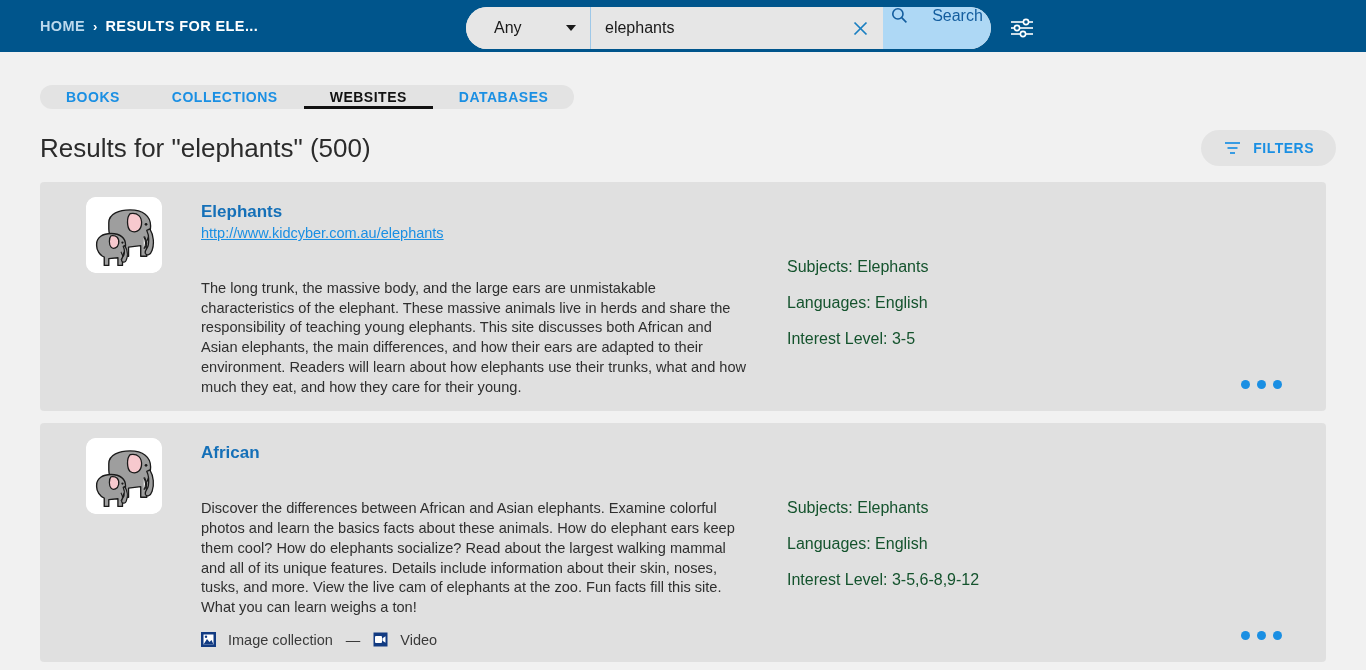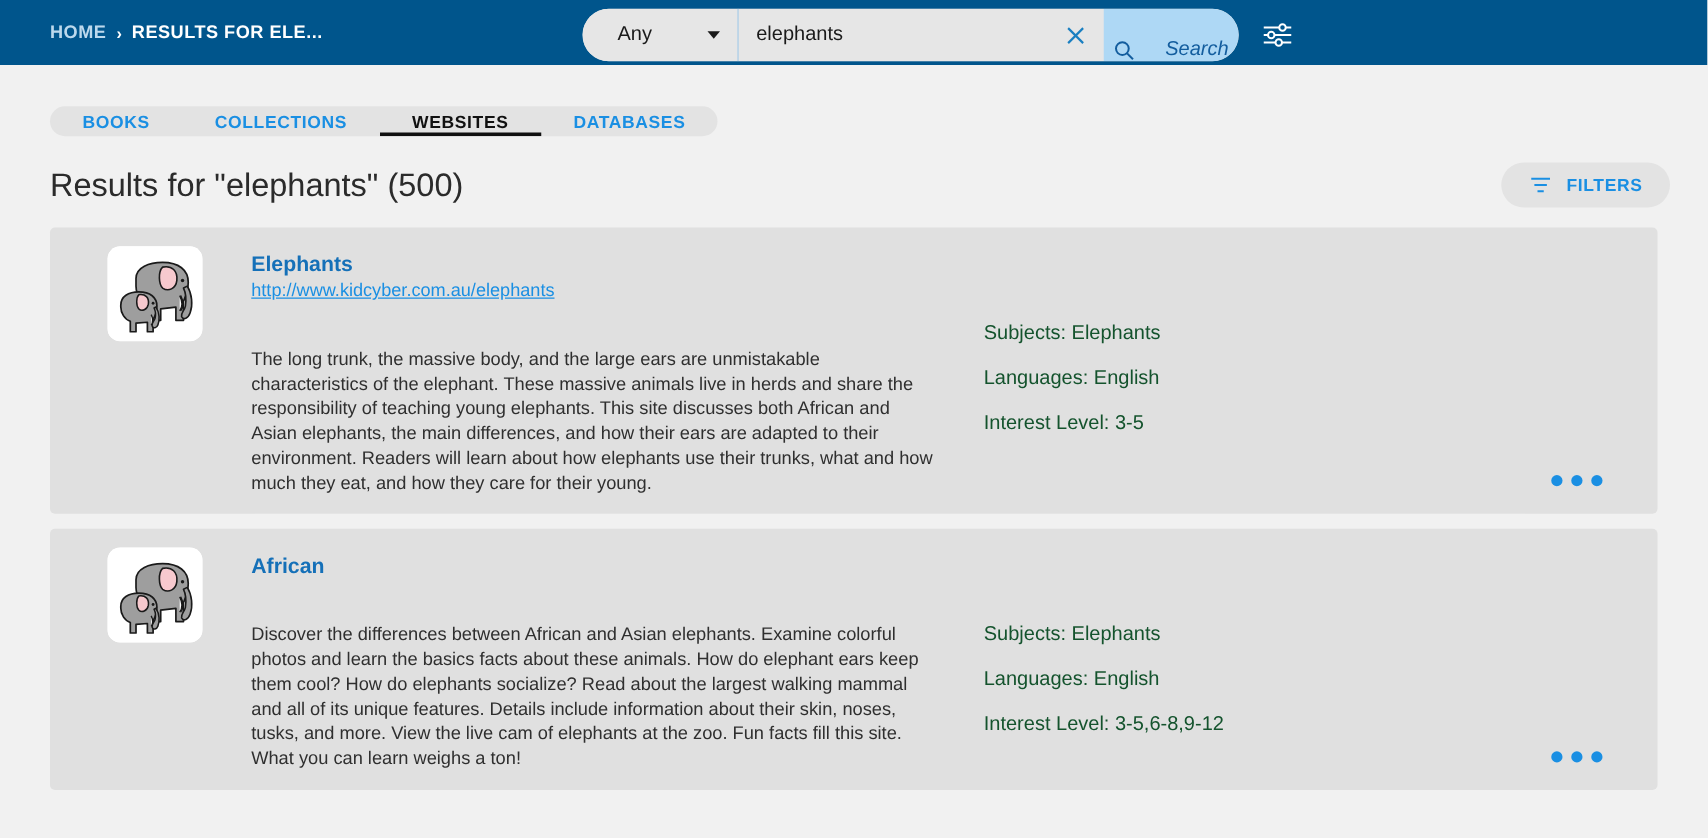--- a/index.html
+++ b/index.html
@@ -98,26 +98,25 @@
     display: flex; align-items: center; justify-content: center;
     cursor: pointer;
     background: transparent; border: none;
   }
   .search-btn {
     width: 108px;
     height: 42px;
     background: #aed8f5;
     border: none;
     display: flex;
-    align-items: flex-end;
+    align-items: flex-start;
     justify-content: center;
     gap: 24px;
     cursor: pointer;
     border-radius: 0 21px 21px 0;
-    font-style: italic;
   }
   .search-btn-label {
     color: #135d9e;
     font-size: 16px;
   }
   .tune-btn {
     position: absolute;
     left: 1006px;
     top: 12px;
     width: 32px; height: 32px;
@@ -437,20 +436,40 @@
         <path d="M51 64 C55 70 55 78 53 83 C52 86 48 87 47 84 C46 81 49 79 50 76 C51 72 50 67 49 65 Z" fill="#9e9e9e" stroke="#1a1a1a" stroke-width="1.6" stroke-linejoin="round"></path>
         <path d="M46 72 C48 76 48 80 46 83" fill="#ffffff" stroke="#1a1a1a" stroke-width="1.4"></path>
         <circle cx="48" cy="60" r="1.5" fill="#1a1a1a"></circle>
       </svg>
     </div>
 
     <div class="card-main">
       <a class="result-title">African</a>
       <div class="result-desc">Discover the differences between African and Asian elephants. Examine colorful photos and learn the basics facts about these animals. How do elephant ears keep them cool? How do elephants socialize? Read about the largest walking mammal and all of its unique features. Details include information about their skin, noses, tusks, and more. View the live cam of elephants at the zoo. Fun facts fill this site. What you can learn weighs a ton!</div>
 
+      <div class="media-row">
+        <span class="media-item">
+          <svg width="15" height="15" viewBox="0 0 15 15">
+            <rect x="0.5" y="0.5" width="14" height="14" fill="#123b82" stroke="#123b82"></rect>
+            <rect x="2.5" y="2.5" width="10" height="10" fill="#ffffff"></rect>
+            <path d="M2.5 12.5 L6 7 L8.5 10 L10.5 8 L12.5 12.5 Z" fill="#123b82"></path>
+            <circle cx="5" cy="4.8" r="1.2" fill="#123b82"></circle>
+          </svg>
+          <span>Image collection</span>
+        </span>
+        <span class="media-dash">—</span>
+        <span class="media-item">
+          <svg width="15" height="15" viewBox="0 0 15 15">
+            <rect x="0.5" y="0.5" width="14" height="14" fill="#123b82"></rect>
+            <rect x="2" y="4" width="7" height="7" rx="1" fill="#ffffff"></rect>
+            <path d="M9.5 6.2 L12.5 4.2 L12.5 10.8 L9.5 8.8 Z" fill="#ffffff"></path>
+          </svg>
+          <span>Video</span>
+        </span>
+      </div>
     </div>
 
     <div class="card-meta">
       <div class="meta-line">Subjects: Elephants</div>
       <div class="meta-line">Languages: English</div>
       <div class="meta-line">Interest Level: 3-5,6-8,9-12</div>
     </div>
 
     <button class="more-btn">
       <span class="dot"></span>

